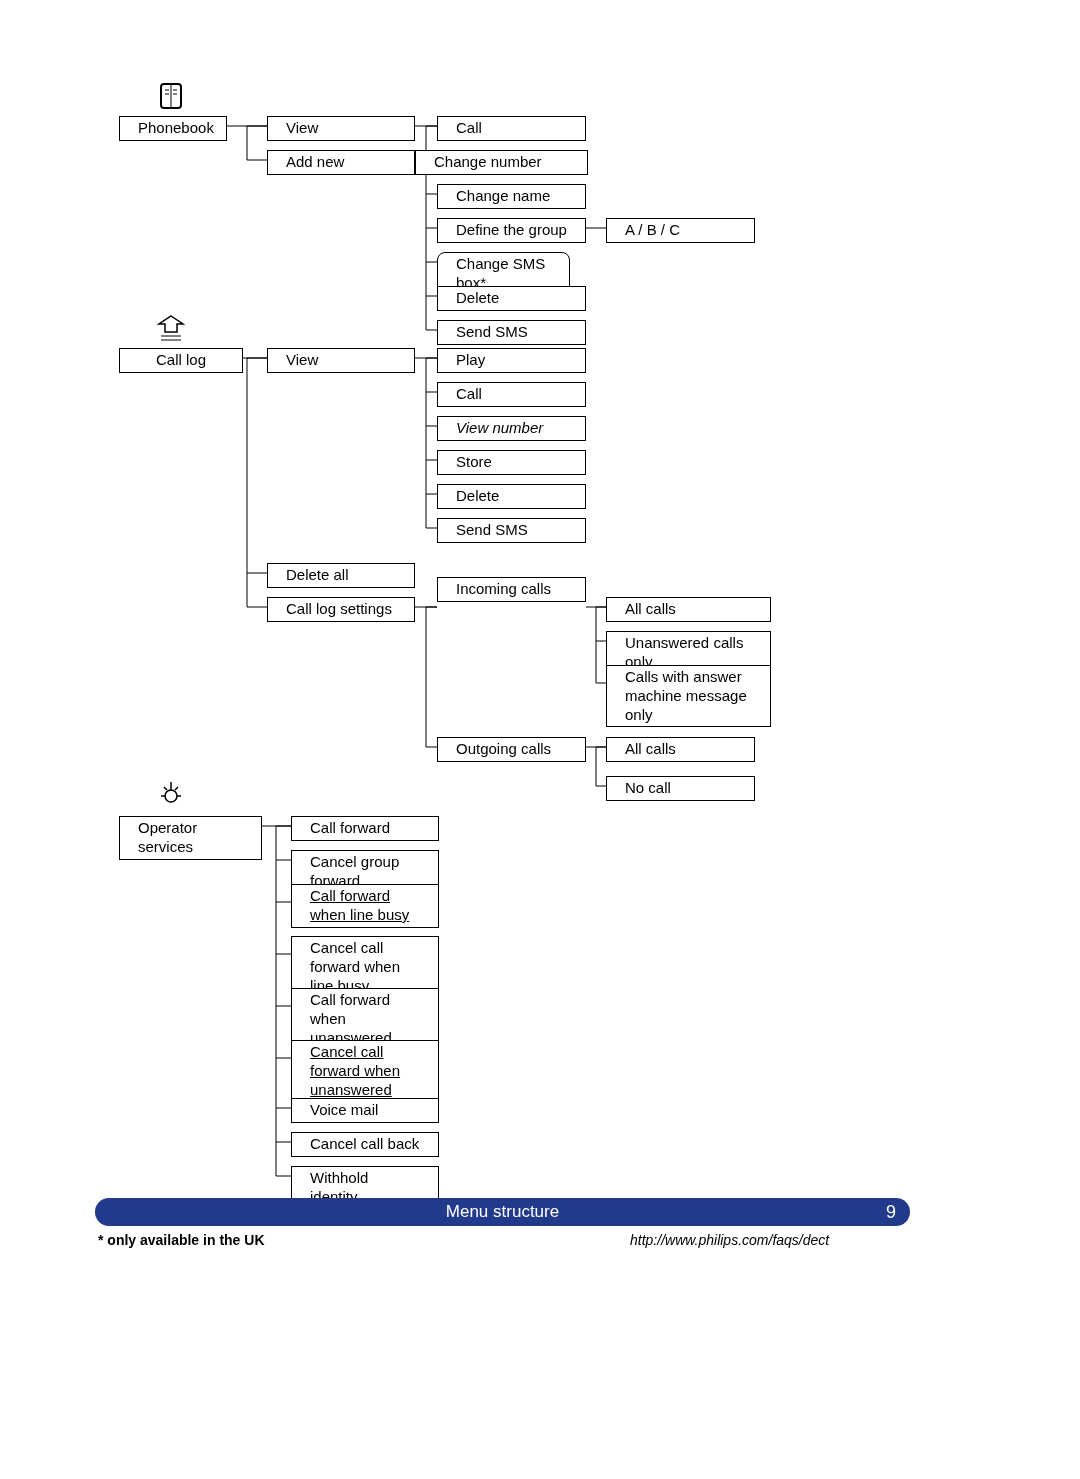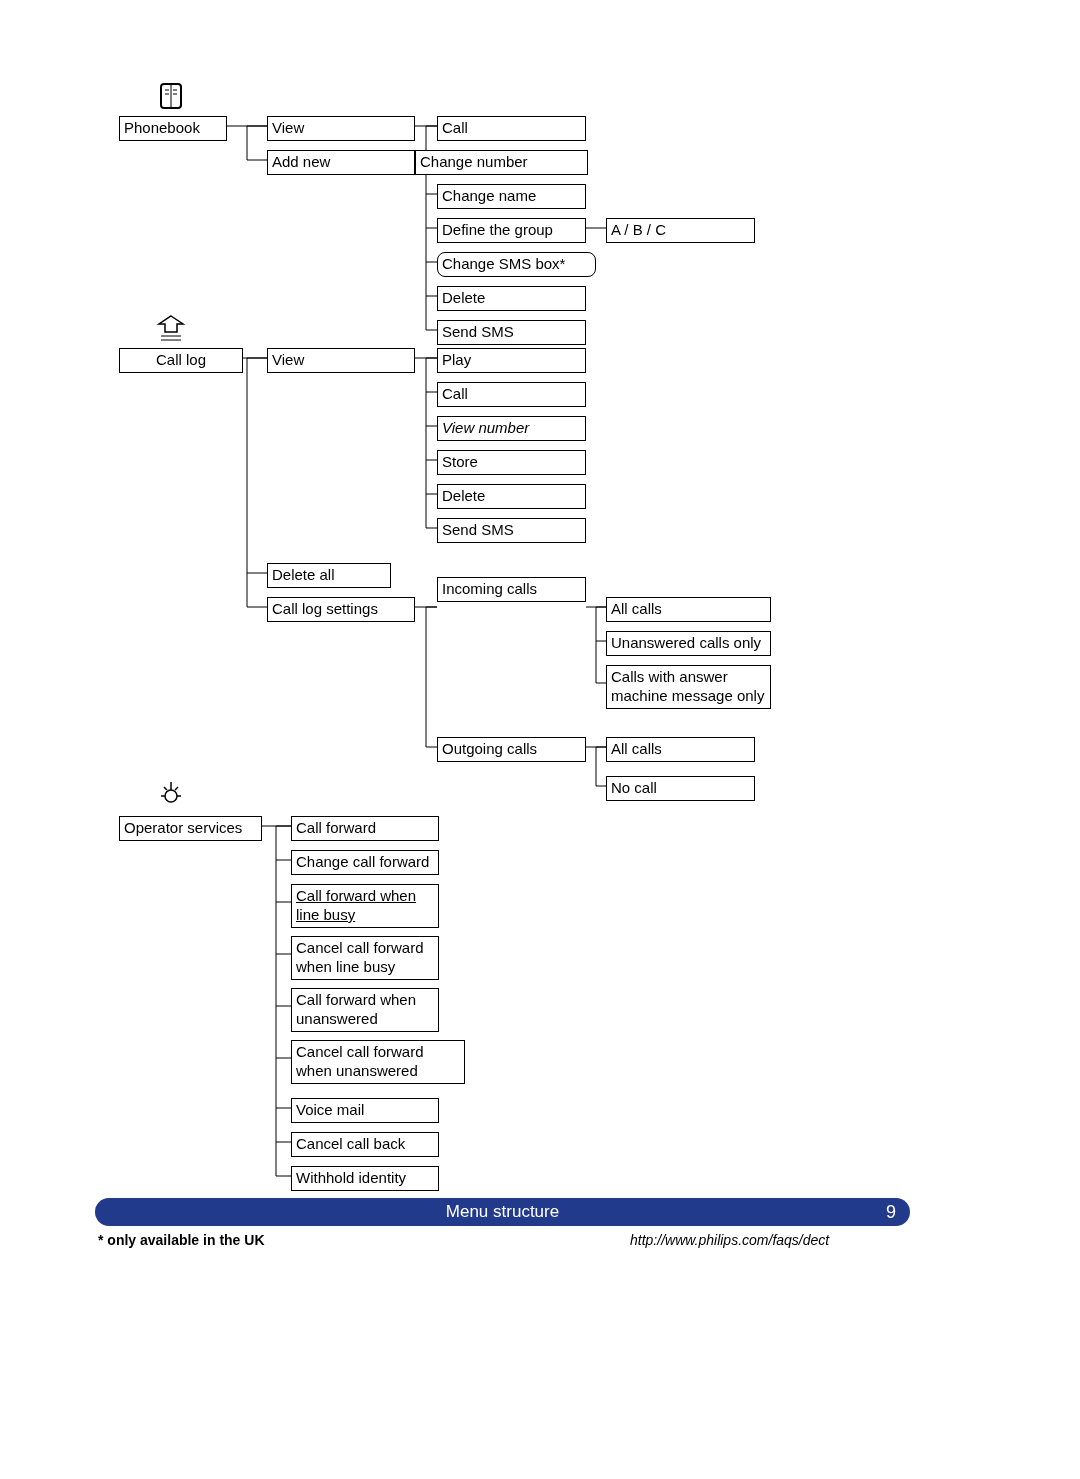--- a/index.html
+++ b/index.html
@@ -9,21 +9,21 @@
     font-family: Arial, Helvetica, sans-serif;
     width: 1080px;
     height: 1479px;
     position: relative;
     color: #000;
   }
   .box {
     position: absolute;
     border: 1px solid #000;
     background: #fff;
-    padding: 2px 4px;
+    padding: 2px 18px;
     font-size: 15px;
     line-height: 1.25;
     box-sizing: border-box;
     white-space: pre-line;
   }
   svg.connectors {
     position:absolute;
     left:0; top:0;
     width:1080px; height:1479px;
     pointer-events:none;
@@ -161,52 +161,52 @@
 <div class="box" style="left:119px; top:348px; width:124px; text-align:center;"><span>Call log</span></div>
 <div class="box" style="left:119px; top:816px; width:143px;"><span>Operator services</span></div>
 
 <div class="box" style="left:267px; top:116px; width:148px;"><span>View</span></div>
 <div class="box" style="left:267px; top:150px; width:148px;"><span>Add new</span></div>
 
 <div class="box" style="left:437px; top:116px; width:149px;"><span>Call</span></div>
 <div class="box" style="left:415px; top:150px; width:173px;"><span>Change number</span></div>
 <div class="box" style="left:437px; top:184px; width:149px;"><span>Change name</span></div>
 <div class="box" style="left:437px; top:218px; width:149px;"><span>Define the group</span></div>
-<div class="box" style="left:437px; top:252px; width:159px;border-radius:8px;"><span>Change SMS box*</span></div>
+<div class="box" style="left:437px; top:252px; width:133px;border-radius:8px;"><span>Change SMS box*</span></div>
 <div class="box" style="left:437px; top:286px; width:149px;"><span>Delete</span></div>
 <div class="box" style="left:437px; top:320px; width:149px;"><span>Send SMS</span></div>
 <div class="box" style="left:606px; top:218px; width:149px;"><span>A / B / C</span></div>
 
 <div class="box" style="left:267px; top:348px; width:148px;"><span>View</span></div>
-<div class="box" style="left:267px; top:563px; width:124px;"><span>Delete all</span></div>
+<div class="box" style="left:267px; top:563px; width:148px;"><span>Delete all</span></div>
 <div class="box" style="left:267px; top:597px; width:148px;"><span>Call log settings</span></div>
 
 <div class="box" style="left:437px; top:348px; width:149px;"><span>Play</span></div>
 <div class="box" style="left:437px; top:382px; width:149px;"><span>Call</span></div>
 <div class="box" style="left:437px; top:416px; width:149px;font-style:italic;"><span>View number</span></div>
 <div class="box" style="left:437px; top:450px; width:149px;"><span>Store</span></div>
 <div class="box" style="left:437px; top:484px; width:149px;"><span>Delete</span></div>
 <div class="box" style="left:437px; top:518px; width:149px;"><span>Send SMS</span></div>
 
 <div class="box" style="left:437px; top:577px; width:149px;"><span>Incoming calls</span></div>
 <div class="box" style="left:437px; top:737px; width:149px;"><span>Outgoing calls</span></div>
 
 <div class="box" style="left:606px; top:597px; width:165px;"><span>All calls</span></div>
 <div class="box" style="left:606px; top:631px; width:165px;"><span>Unanswered calls only</span></div>
 <div class="box" style="left:606px; top:665px; width:165px;"><span>Calls with answer machine message only</span></div>
 
 <div class="box" style="left:606px; top:737px; width:149px;"><span>All calls</span></div>
 <div class="box" style="left:606px; top:776px; width:149px;"><span>No call</span></div>
 
 <div class="box" style="left:291px; top:816px; width:148px;"><span>Call forward</span></div>
-<div class="box" style="left:291px; top:850px; width:148px;"><span>Change call forward</span></div>
+<div class="box" style="left:291px; top:850px; width:148px;"><span>Cancel group forward</span></div>
 <div class="box" style="left:291px; top:884px; width:148px;text-decoration:underline;"><span>Call forward when line busy</span></div>
 <div class="box" style="left:291px; top:936px; width:148px;"><span>Cancel call forward when line busy</span></div>
 <div class="box" style="left:291px; top:988px; width:148px;"><span>Call forward when unanswered</span></div>
-<div class="box" style="left:291px; top:1040px; width:174px;"><span>Cancel call forward when unanswered</span></div>
+<div class="box" style="left:291px; top:1040px; width:148px;text-decoration:underline;"><span>Cancel call forward when unanswered</span></div>
 <div class="box" style="left:291px; top:1098px; width:148px;"><span>Voice mail</span></div>
 <div class="box" style="left:291px; top:1132px; width:148px;"><span>Cancel call back</span></div>
 <div class="box" style="left:291px; top:1166px; width:148px;"><span>Withhold identity</span></div>
 
 <div class="footer-bar" style="top:1198px;">
   <span class="title">Menu structure</span>
   <span class="page">9</span>
 </div>
 <div class="footnote" style="left:98px; top:1232px;font-weight:bold;">*  only available in the UK</div>
 <div class="url" style="left:630px; top:1232px;">http://www.philips.com/faqs/dect</div>

